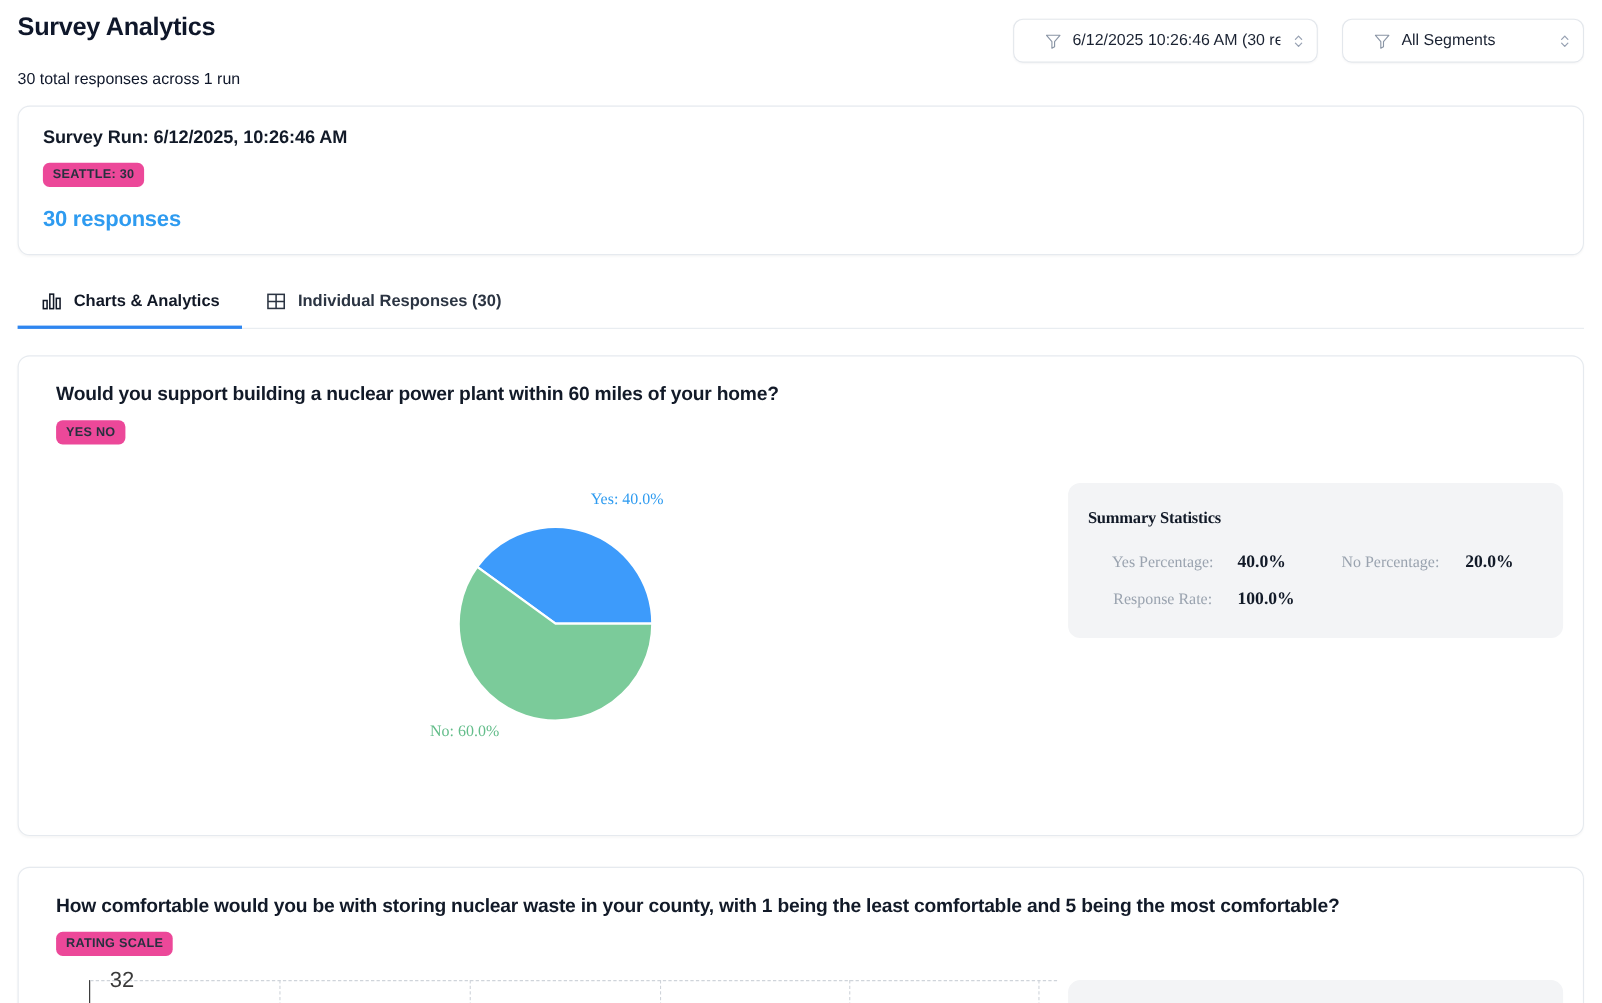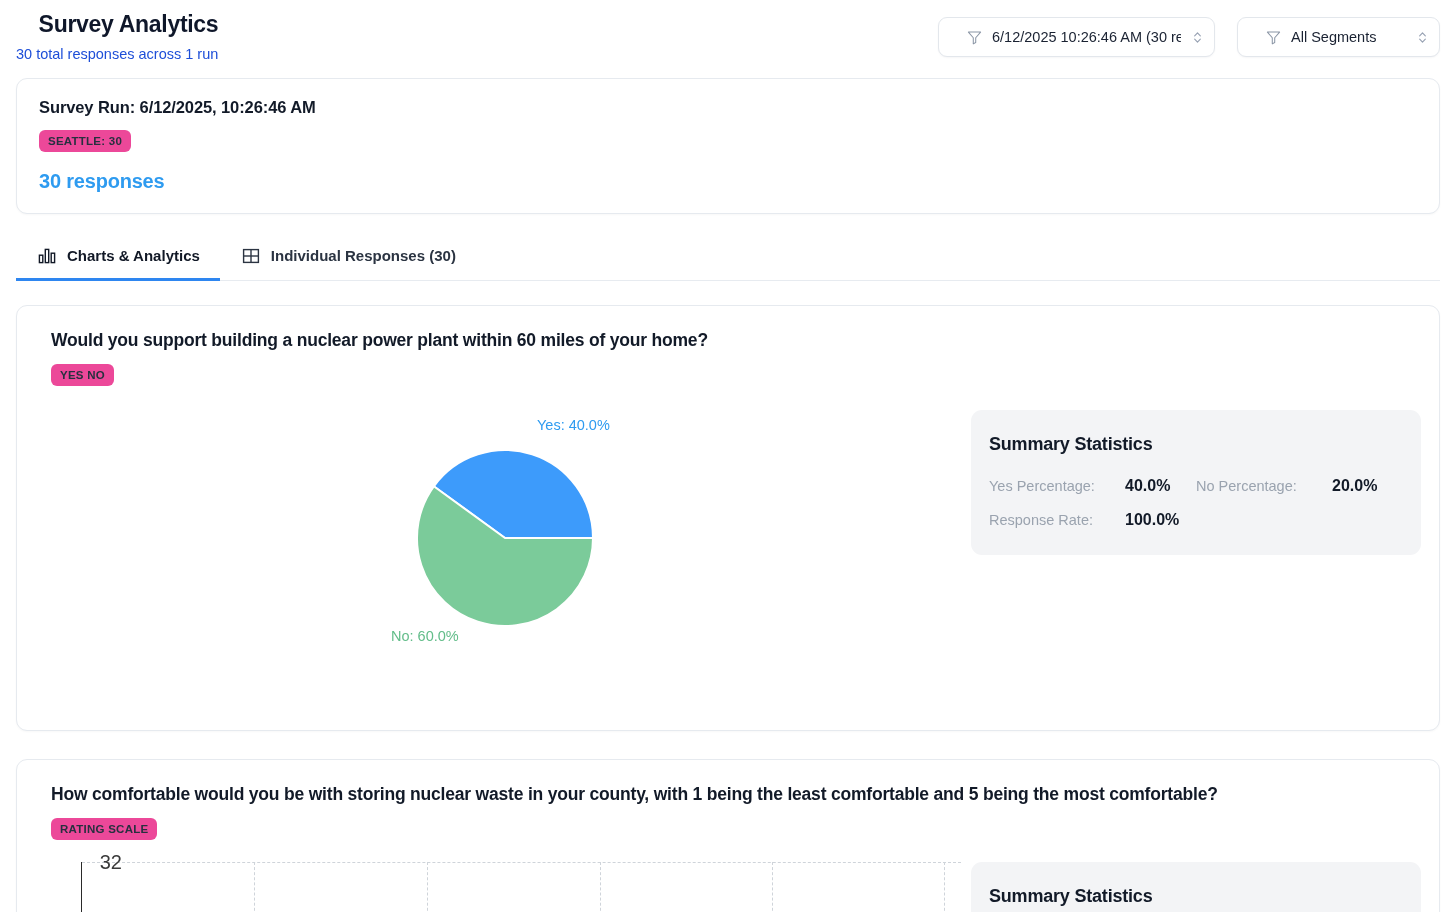--- a/index.html
+++ b/index.html
@@ -31,26 +31,25 @@
     justify-content: space-between;
     padding: 10px 0 14px 0;
   }
   .header-left { padding-left: 0px; }
   .page-title {
     font-size: 23px;
     font-weight: bold;
     letter-spacing: -0.3px;
     color: #0f172a;
     line-height: 1.25;
-    text-align: right;
   }
   .page-subtitle {
     font-size: 14.5px;
-    color: #1d4ed8;
-    margin-top: 6px;
+    color: #0f172a;
+    margin-top: 24px;
     line-height: 1.3;
   }
 
   .header-controls {
     display: flex;
     gap: 22px;
     align-items: center;
     padding-top: 7px;
   }
 
@@ -60,21 +59,21 @@
     gap: 10px;
     height: 40px;
     border: 1px solid #e3e7ec;
     border-radius: 9px;
     background: #ffffff;
     padding: 0 10px 0 28px;
     box-shadow: 0 1px 2px rgba(16,24,40,0.04);
     cursor: pointer;
   }
   .select-date { width: 277px; }
-  .select-segment { width: 203px; justify-content: space-between; }
+  .select-segment { width: 220px; justify-content: space-between; }
 
   .select-text {
     flex: 1;
     font-size: 14.5px;
     color: #1a2232;
     white-space: nowrap;
     overflow: hidden;
     text-overflow: clip;
     min-width: 0;
   }
@@ -160,21 +159,22 @@
     color: #121a28;
     letter-spacing: -0.2px;
     padding-left: 16px;
   }
   .q-badge-wrap { padding-left: 16px; }
 
   .q-body {
     display: flex;
     align-items: flex-start;
     gap: 10px;
-    margin-top: 24px;
+    margin-top: 35px;
+    font-family: Liberation Serif, serif;
   }
 
   .chart-area {
     flex: 1 1 auto;
     min-width: 0;
     position: relative;
     height: 300px;
   }
 
   .pie-wrap {
@@ -194,33 +194,33 @@
 
   
   .stats-panel {
     flex: 0 0 auto;
     width: 450px;
     background: #f3f4f6;
     border-radius: 11px;
     padding: 24px 18px 26px 18px;
   }
   .stats-title {
-    font-size: 18px;
+    font-size: 15px;
     font-weight: bold;
     color: #121a28;
     letter-spacing: -0.2px;
   }
   .stats-grid {
     display: grid;
     grid-template-columns: 1fr 1fr;
     row-gap: 16px;
     column-gap: 0px;
     margin-top: 22px;
   }
-  .stat-cell { display: flex; align-items: baseline; }
+  .stat-cell { display: flex; align-items: baseline; text-align: center; }
   .stat-label {
     font-size: 14.5px;
     color: #9aa3af;
     flex: 0 0 auto;
     min-width: 136px;
   }
   .stat-value {
     font-size: 16px;
     font-weight: bold;
     color: #121a28;

